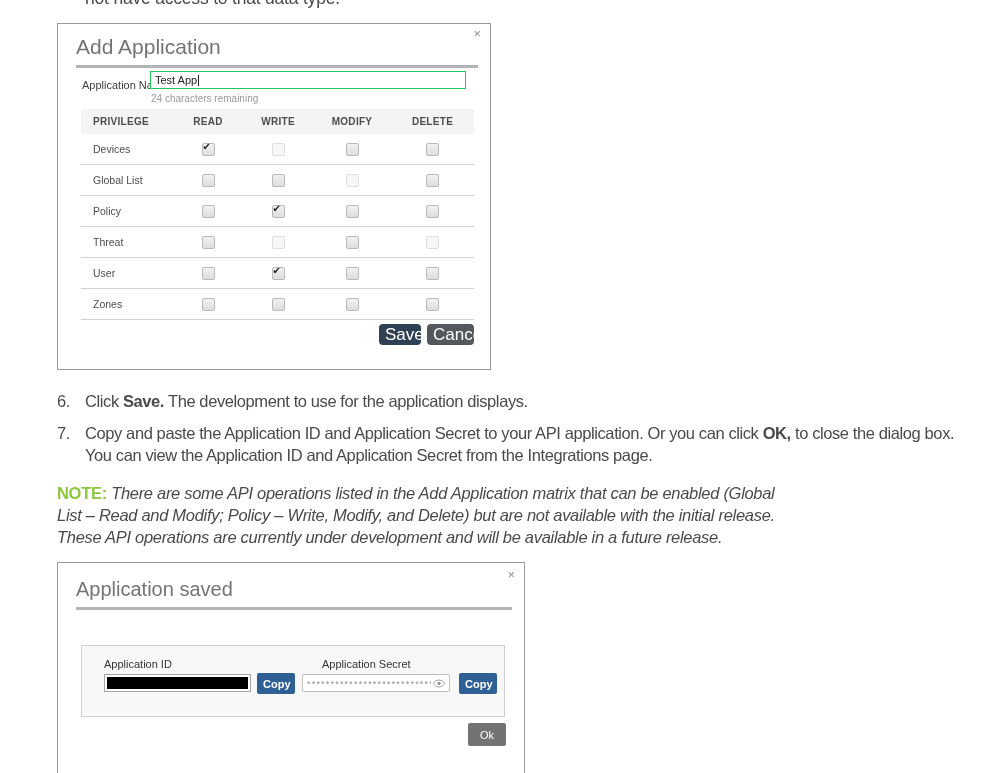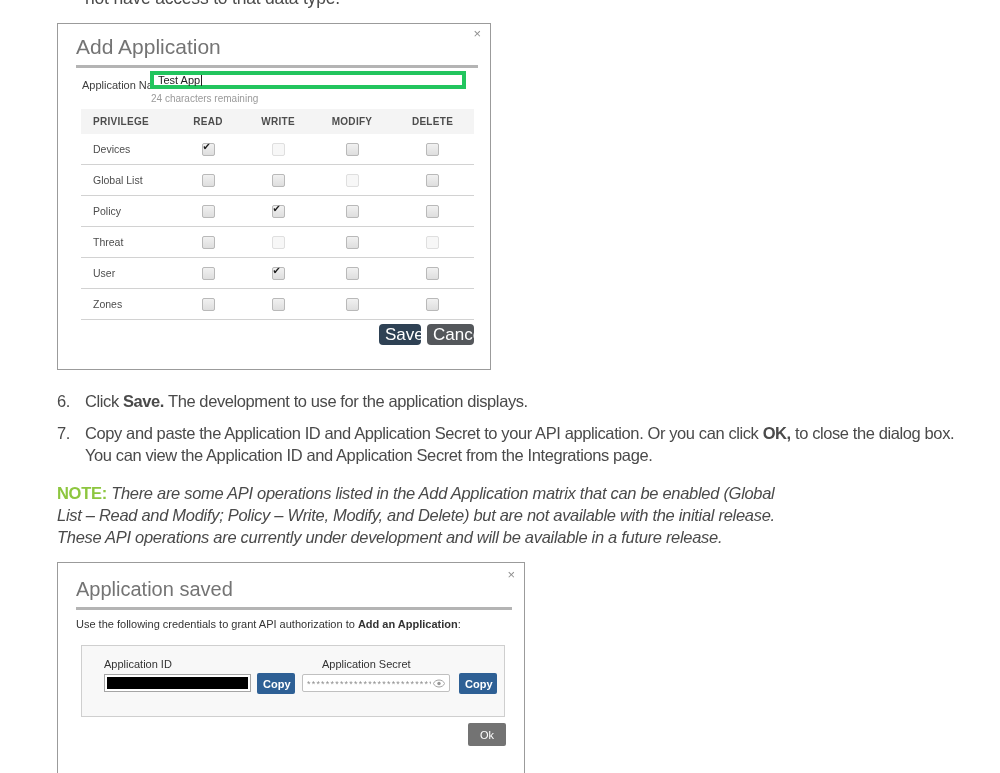--- a/index.html
+++ b/index.html
@@ -23,21 +23,21 @@
   #addDialog .dlg-title { top:11px; font-size:21px; }
   #savedDialog .dlg-title { top:15px; font-size:20px; }
 
   .title-rule { position:absolute; left:18px; height:3px; background:#b4b4b4; }
   #addDialog .title-rule { top:41px; width:402px; }
   #savedDialog .title-rule { top:44px; width:436px; }
 
   
   .fld-label { position:absolute; font-size:11px; color:#3d3d3d; white-space:nowrap; }
   #appNameLabel { left:24px; top:55px; }
-  #appNameInput { position:absolute; left:92px; top:47px; width:316px; height:18px; border:4px solid #22c55e;
+  #appNameInput { position:absolute; left:92px; top:47px; width:316px; height:18px; border:1px solid #22c55e;
                   font-size:11px; color:#222; padding:0 4px; box-sizing:border-box; display:flex; align-items:center; background:#fff; }
   .caret { display:inline-block; width:1px; height:11px; background:#222; margin-left:1px; }
   #appNameHelper { position:absolute; left:93px; top:69px; font-size:10px; color:#9a9a9a; }
 
   .priv-table { position:absolute; left:23px; top:85px; width:393px; border-collapse:collapse;
                 font-size:10.5px; color:#4d4d4d; table-layout:fixed; }
   .priv-table th { background:#f4f4f4; font-weight:bold; font-size:10px; color:#4d4d4d; height:23px;
                    text-align:center; letter-spacing:0.3px; }
   .priv-table th.left, .priv-table td.left { text-align:left; padding-left:12px; }
   .priv-table td { height:28px; text-align:center; border-bottom:1px solid #d2d2d2; }
@@ -187,21 +187,20 @@
     <div><span class="note-label">NOTE:</span><span> There are some API operations listed in the Add Application matrix that can be enabled (Global</span></div>
     <div>List – Read and Modify; Policy – Write, Modify, and Delete) but are not available with the initial release.</div>
     <div>These API operations are currently under development and will be available in a future release.</div>
   </div>
 
   <div class="dialog" id="savedDialog">
     <span class="close">×</span>
     <h1 class="dlg-title">Application saved</h1>
     <div class="title-rule"></div>
 
-    <div id="savedDesc"><span>Use the following credentials to grant API authorization to </span><span class="seg-b">Add an Application</span><span>:</span></div>
 
     <div id="credPanel">
       <span class="fld-label" id="appIdLabel">Application ID</span>
       <div id="appIdBox">
         <div class="redaction"></div>
       </div>
       <button class="copy-btn" id="copyIdBtn">Copy</button>
 
       <span class="fld-label" id="secretLabel">Application Secret</span>
       <div id="secretInput">

